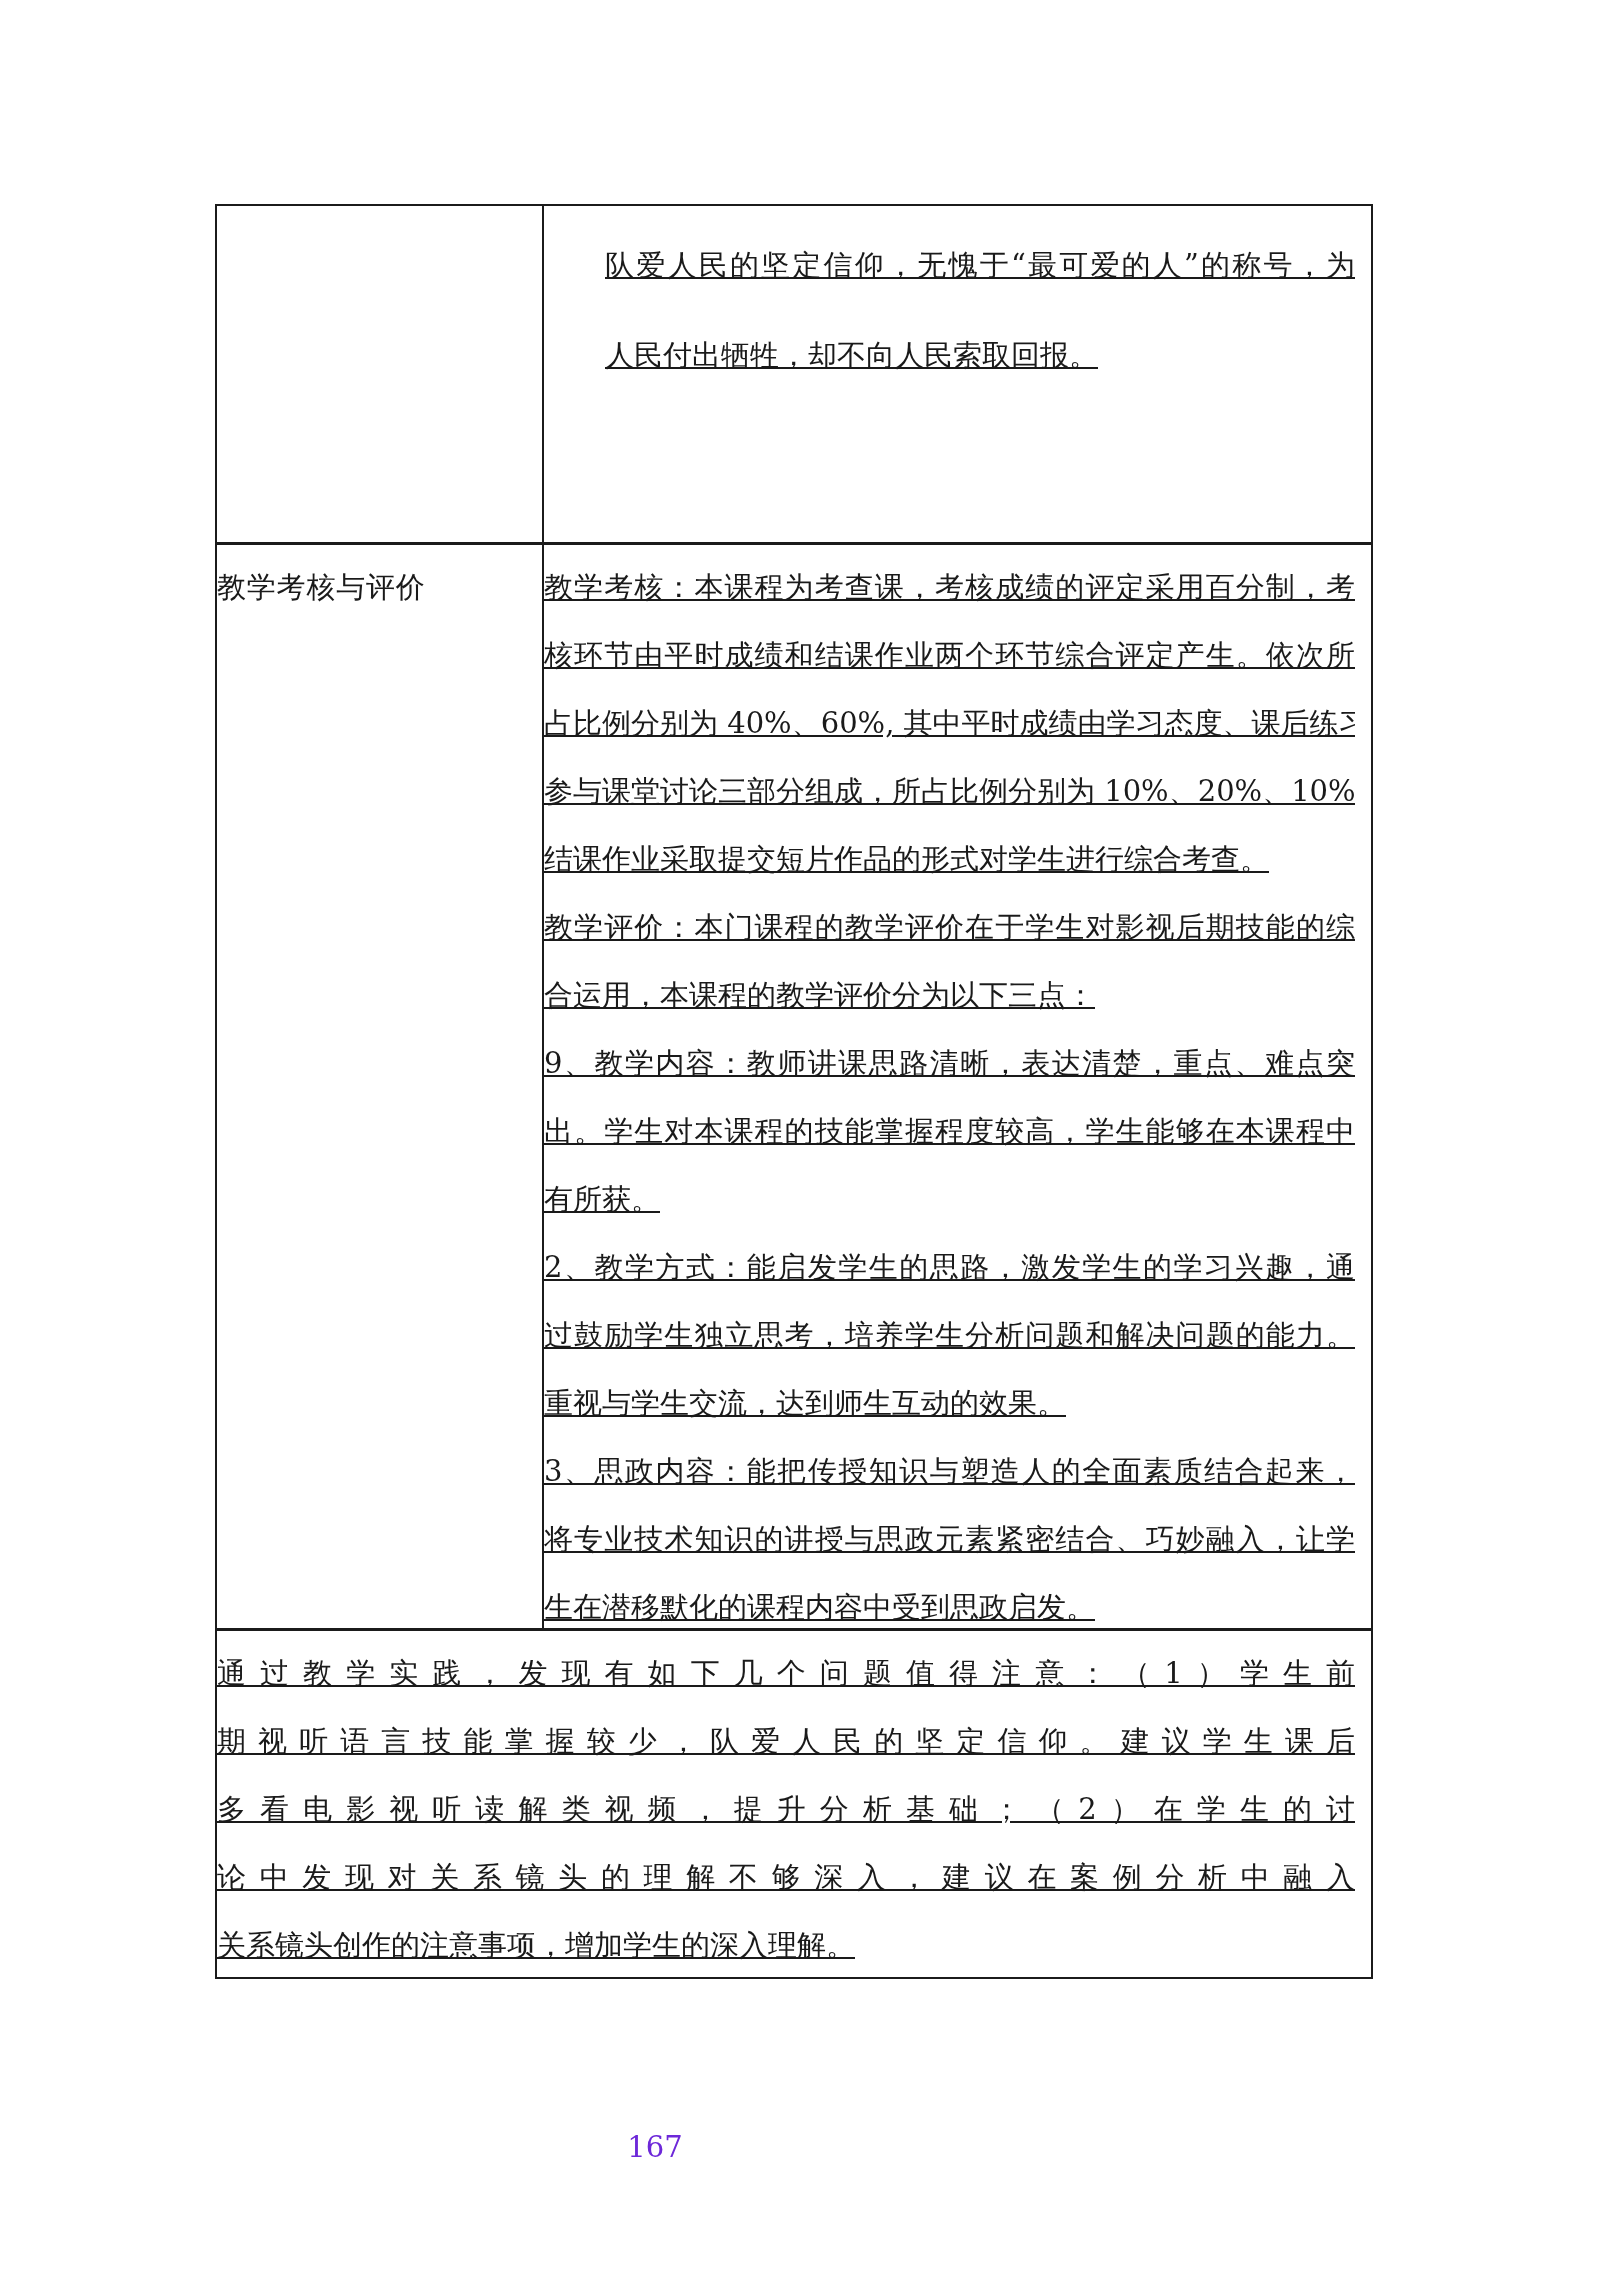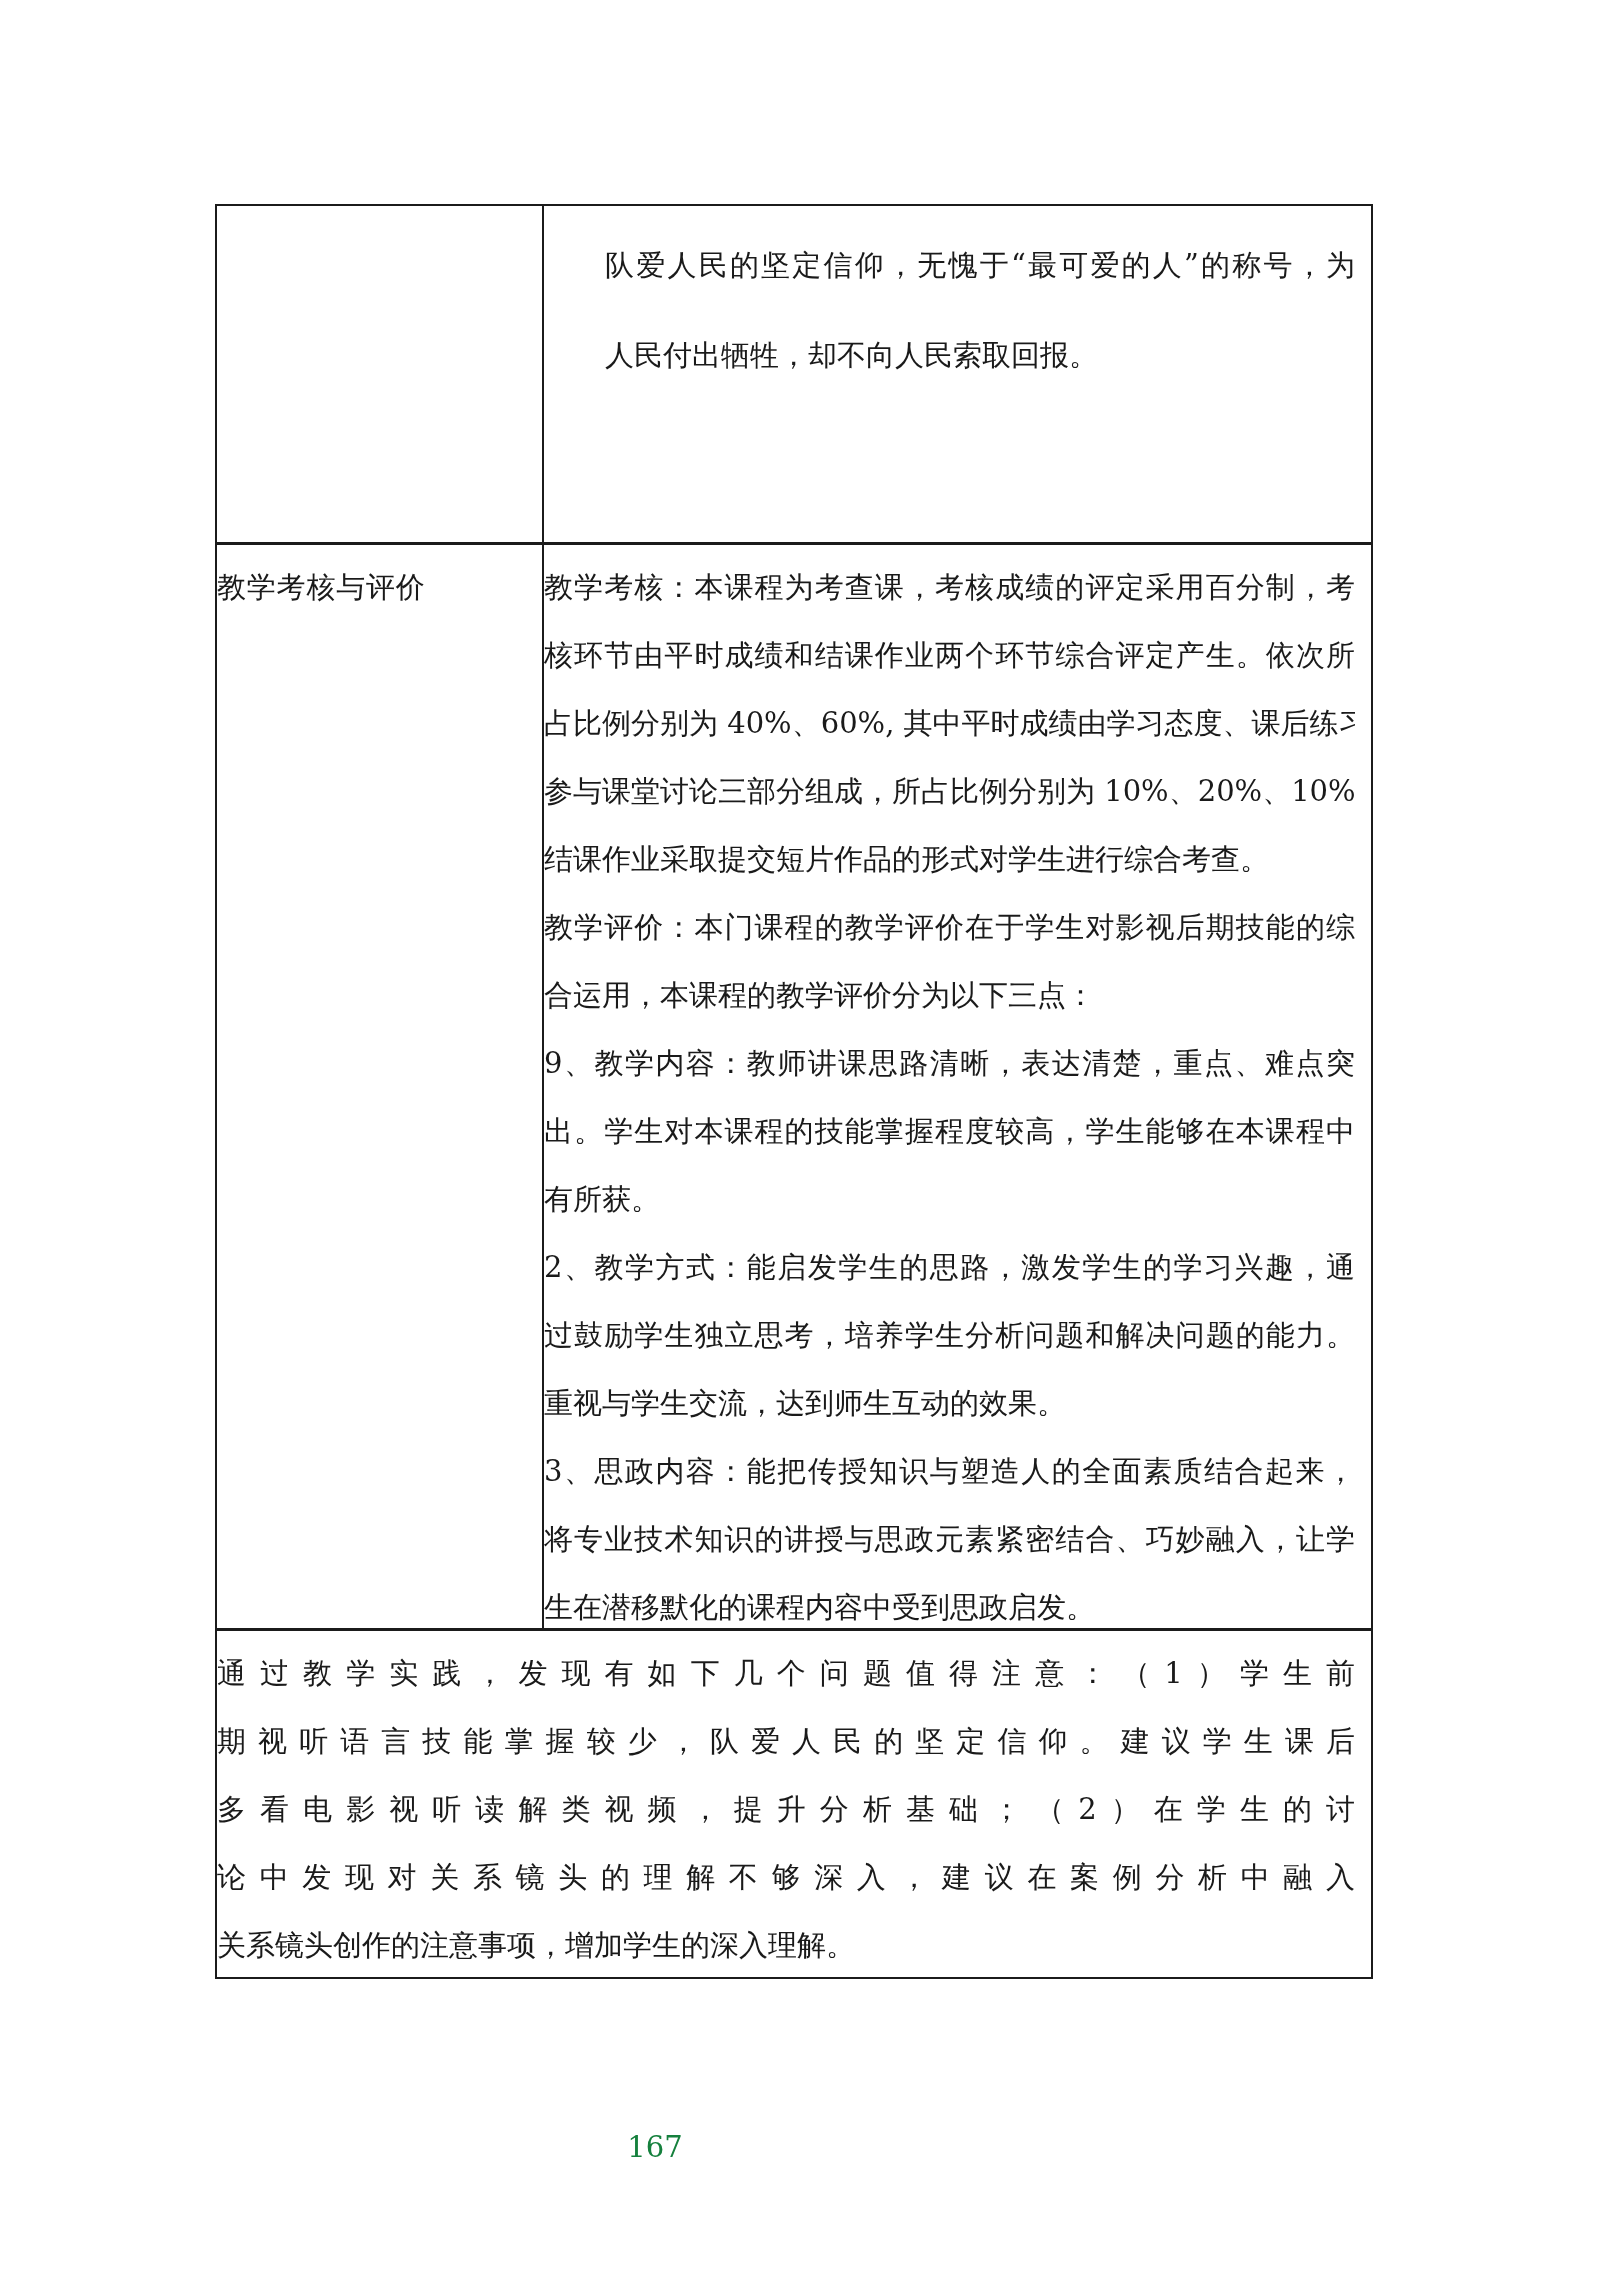--- a/index.html
+++ b/index.html
@@ -54,41 +54,42 @@
     box-sizing: border-box;
     padding: 8px 16px 0 0;
     overflow: hidden;
   }
   .line {
     height: 68px;
     line-height: 68px;
     font-size: 29px;
     white-space: nowrap;
     overflow: hidden;
+    text-decoration: underline;
   }
   .line.full {
     text-align: justify;
     text-align-last: justify;
   }
   .row1 .cell-body {
     padding: 13.5px 16px 0 61px;
   }
   .row1 .line {
     height: 90px;
     line-height: 90px;
   }
   .page-number {
     position: absolute;
     left: 0;
     top: 2131px;
     width: 1310px;
     text-align: center;
     font-size: 29px;
     line-height: 32px;
-    color: #15803d;
+    color: #6d28d9;
   }
 </style>
 </head>
 <body>
 
 <div class="tbl">
   <div class="row row1">
     <div class="cell-label">
       <span></span>
     </div>

